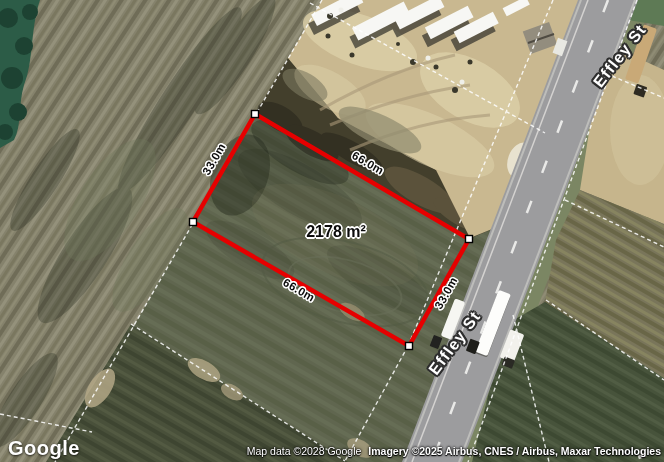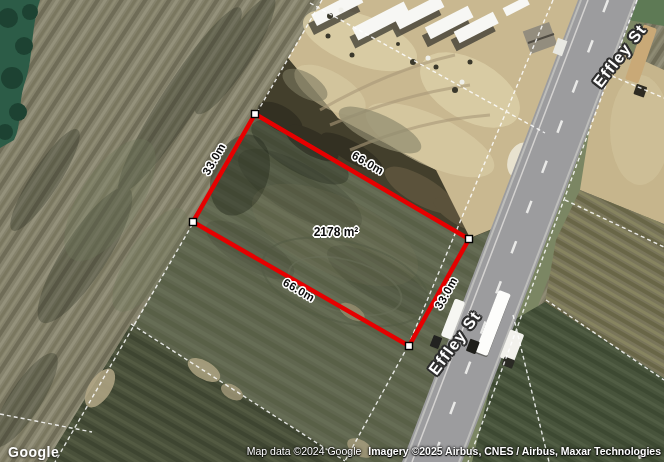--- a/index.html
+++ b/index.html
@@ -8,34 +8,34 @@
     font-family:"Liberation Sans", sans-serif; user-select:none;
   }
   svg.scene { position:absolute; left:0; top:0; display:block; }
   .mlabel {
     position:absolute; font-weight:bold; font-size:11.5px; color:#0b0b0b;
     letter-spacing:.4px; white-space:nowrap;
     text-shadow:-1px -1px 0 #fff, 1px -1px 0 #fff, -1px 1px 0 #fff, 1px 1px 0 #fff,
                 -1.6px 0 0 #fff, 1.6px 0 0 #fff, 0 -1.6px 0 #fff, 0 1.6px 0 #fff;
   }
   .arealabel {
-    position:absolute; font-weight:bold; font-size:12px; color:#0b0b0b;
+    position:absolute; font-weight:bold; font-size:16px; color:#0b0b0b;
     white-space:nowrap;
     text-shadow:-1px -1px 0 #fff, 1px -1px 0 #fff, -1px 1px 0 #fff, 1px 1px 0 #fff,
                 -1.6px 0 0 #fff, 1.6px 0 0 #fff, 0 -1.6px 0 #fff, 0 1.6px 0 #fff;
   }
   .street-label {
     position:absolute; font-weight:bold; font-size:16px; color:#fff;
     letter-spacing:1.2px; white-space:nowrap;
     text-shadow:-1.6px -1.6px 0 #2e2e2e, 1.6px -1.6px 0 #2e2e2e,
                 -1.6px 1.6px 0 #2e2e2e, 1.6px 1.6px 0 #2e2e2e,
                 -2.1px 0 0 #2e2e2e, 2.1px 0 0 #2e2e2e, 0 -2.1px 0 #2e2e2e, 0 2.1px 0 #2e2e2e;
   }
   .google-logo {
-    position:absolute; left:8px; bottom:2px; font-size:14px; font-weight:bold;
+    position:absolute; left:8px; bottom:2px; font-size:20px; font-weight:bold;
     color:#fff; letter-spacing:.5px;
     text-shadow:0 1px 2px rgba(0,0,0,.55), 0 0 3px rgba(0,0,0,.4);
   }
   .attrib {
     position:absolute; right:3px; bottom:5px; font-size:10.5px; color:#fff;
     white-space:nowrap;
     text-shadow:0 0 2px #000, 0 0 3px #000, 0 1px 1px #000;
   }
   .attrib span + span { margin-left:7px;font-weight:bold; }
 </style>
@@ -253,16 +253,16 @@
   <div class="mlabel" style="left:368px; top:163px; transform:translate(-50%,-50%) rotate(30deg);">66.0m</div>
   <div class="mlabel" style="left:299px; top:290px; transform:translate(-50%,-50%) rotate(30deg);">66.0m</div>
   <div class="mlabel" style="left:446px; top:293px; transform:translate(-50%,-50%) rotate(-61deg);">33.0m</div>
   <div class="arealabel" style="left:336px; top:232px; transform:translate(-50%,-50%);">2178 m²</div>
 
   <div class="street-label" style="left:620px; top:56px; transform:translate(-50%,-50%) rotate(-52deg);">Effley St</div>
   <div class="street-label" style="left:455px; top:343px; transform:translate(-50%,-50%) rotate(-53deg);">Effley St</div>
 
   <div class="google-logo">Google</div>
   <div class="attrib">
-    <span>Map data ©2024 Google</span><span>Imagery ©2025 Airbus, CNES / Airbus, Maxar Technologies</span>
+    <span>Map data ©2028 Google</span><span>Imagery ©2025 Airbus, CNES / Airbus, Maxar Technologies</span>
   </div>
 
 </div>
 
 </body></html>

